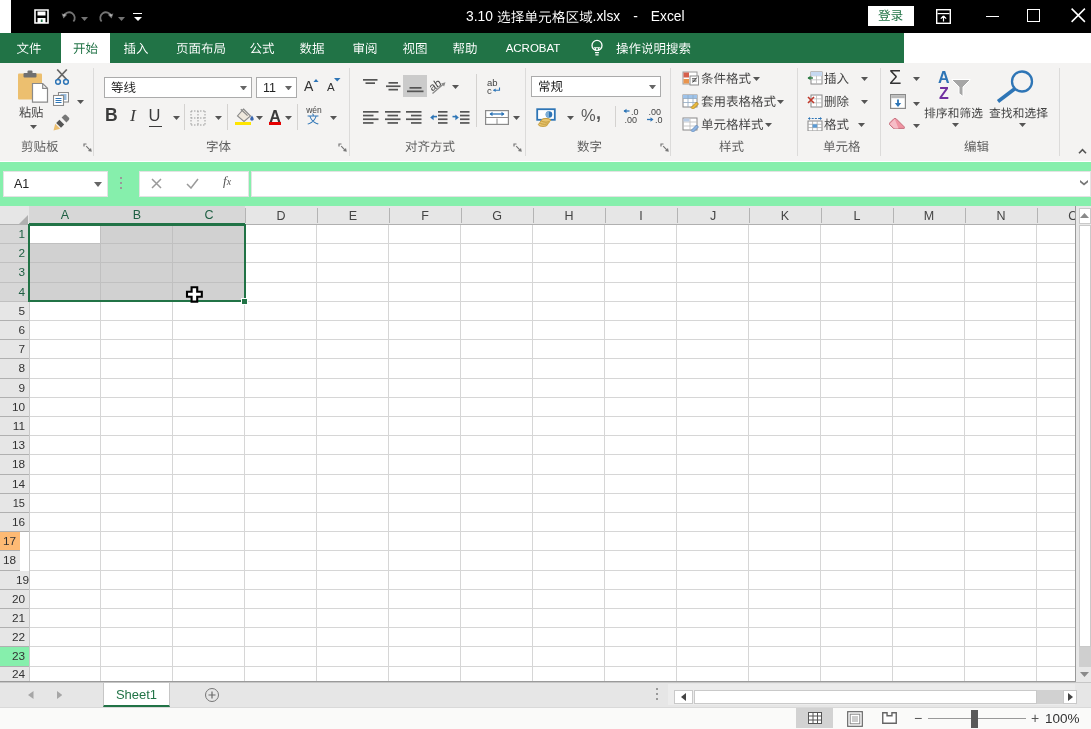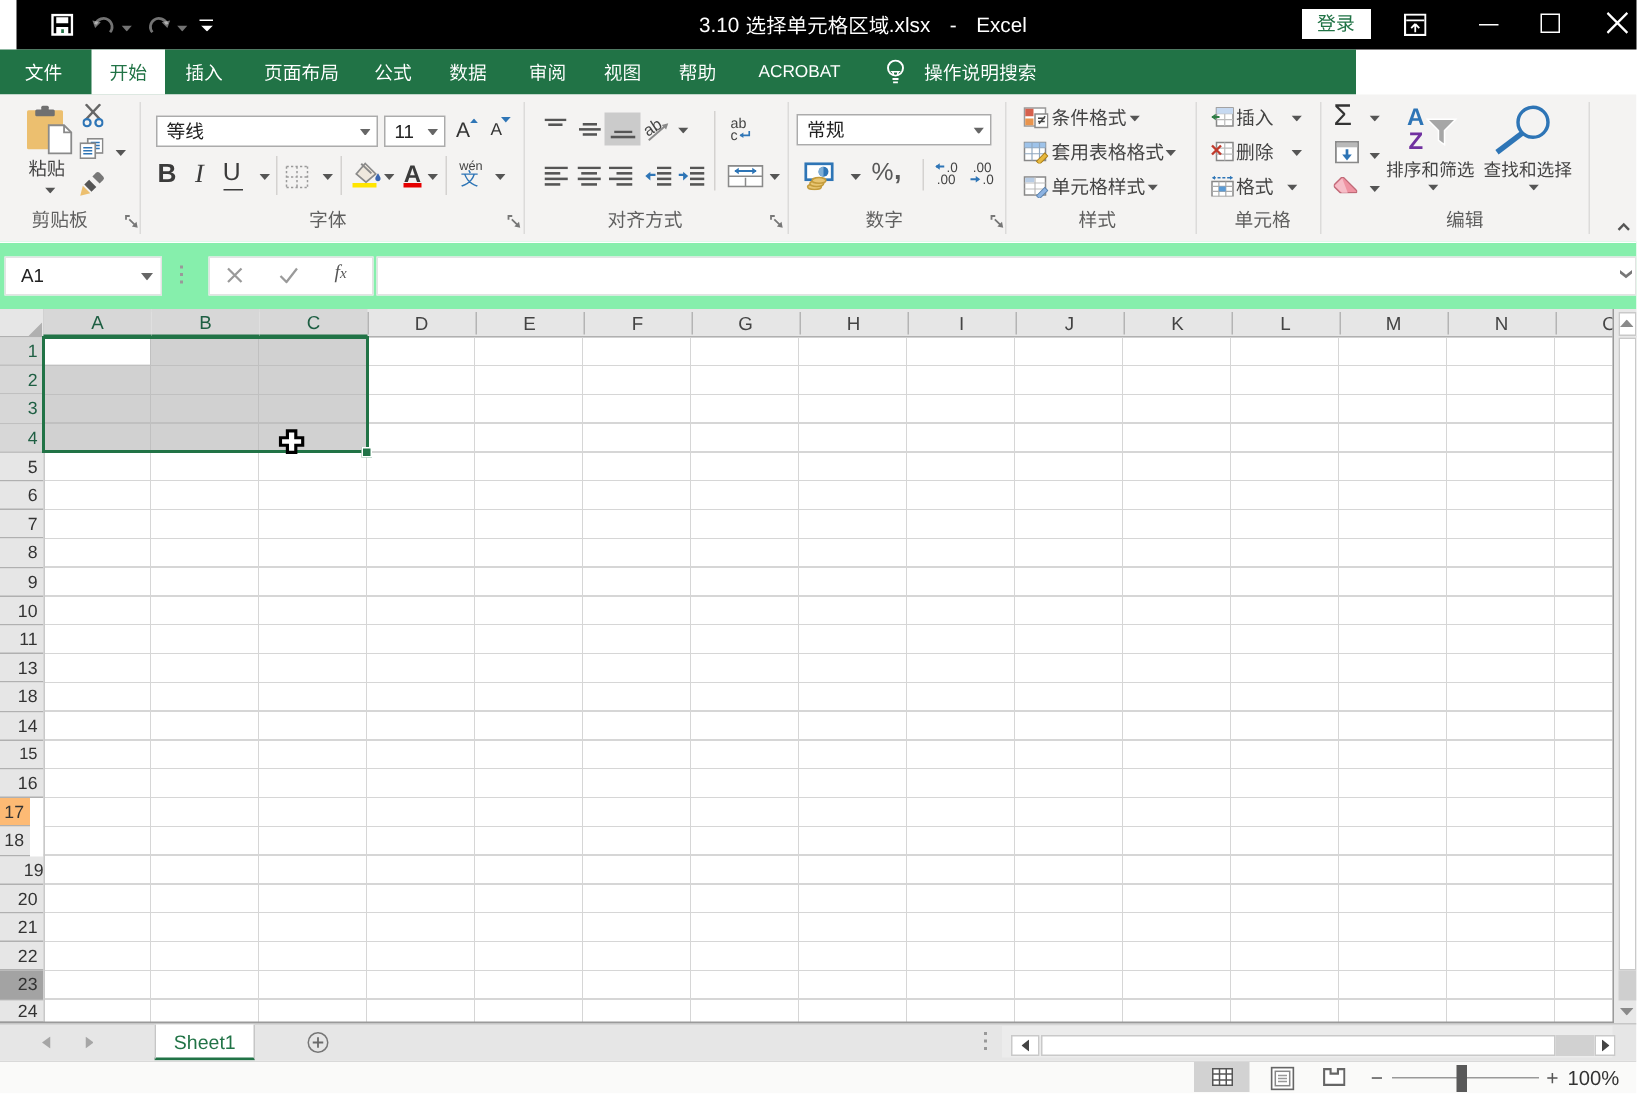--- a/index.html
+++ b/index.html
@@ -685,21 +685,21 @@
 <div class="abs" style="left:0;top:455.4px;width:29px;height:19.2px;background:#e6e6e6;border-bottom:1px solid #b0b0b0;color:#333;font-size:11.8px;display:flex;align-items:center;justify-content:flex-end;padding-right:4px;overflow:hidden">18</div>
 <div class="abs" style="left:0;top:474.6px;width:29px;height:19.2px;background:#e6e6e6;border-bottom:1px solid #b0b0b0;color:#333;font-size:11.8px;display:flex;align-items:center;justify-content:flex-end;padding-right:4px;overflow:hidden">14</div>
 <div class="abs" style="left:0;top:493.8px;width:29px;height:19.2px;background:#e6e6e6;border-bottom:1px solid #b0b0b0;color:#333;font-size:11px;display:flex;align-items:center;justify-content:flex-end;padding-right:4px;overflow:hidden">15</div>
 <div class="abs" style="left:0;top:513.0px;width:29px;height:19.2px;background:#e6e6e6;border-bottom:1px solid #b0b0b0;color:#333;font-size:11.8px;display:flex;align-items:center;justify-content:flex-end;padding-right:4px;overflow:hidden">16</div>
 <div class="abs" style="left:0;top:532.2px;width:20px;height:19.2px;background:#fdba74;border-bottom:1px solid #b0b0b0;color:#333;font-size:11.8px;display:flex;align-items:center;justify-content:flex-end;padding-right:4px;overflow:hidden">17</div>
 <div class="abs" style="left:0;top:551.4px;width:20px;height:19.2px;background:#e6e6e6;border-bottom:1px solid #b0b0b0;color:#333;font-size:11.8px;display:flex;align-items:center;justify-content:flex-end;padding-right:4px;overflow:hidden">18</div>
 <div class="abs" style="left:0;top:570.6px;width:29px;height:19.2px;background:#e6e6e6;border-bottom:1px solid #b0b0b0;color:#333;font-size:11.8px;display:flex;align-items:center;justify-content:flex-end;padding-right:0;overflow:hidden">19</div>
 <div class="abs" style="left:0;top:589.8px;width:29px;height:19.2px;background:#e6e6e6;border-bottom:1px solid #b0b0b0;color:#333;font-size:11.8px;display:flex;align-items:center;justify-content:flex-end;padding-right:4px;overflow:hidden">20</div>
 <div class="abs" style="left:0;top:609.0px;width:29px;height:19.2px;background:#e6e6e6;border-bottom:1px solid #b0b0b0;color:#333;font-size:11.8px;display:flex;align-items:center;justify-content:flex-end;padding-right:4px;overflow:hidden">21</div>
 <div class="abs" style="left:0;top:628.2px;width:29px;height:19.2px;background:#e6e6e6;border-bottom:1px solid #b0b0b0;color:#333;font-size:11.8px;display:flex;align-items:center;justify-content:flex-end;padding-right:4px;overflow:hidden">22</div>
-<div class="abs" style="left:0;top:647.4px;width:29px;height:19.2px;background:#a3a3a3;border-bottom:1px solid #b0b0b0;color:#333;font-size:11.8px;display:flex;align-items:center;justify-content:flex-end;padding-right:4px;overflow:hidden">23</div>
+<div class="abs" style="left:0;top:647.4px;width:29px;height:19.2px;background:#86efac;border-bottom:1px solid #b0b0b0;color:#333;font-size:11.8px;display:flex;align-items:center;justify-content:flex-end;padding-right:4px;overflow:hidden">23</div>
 <div class="abs" style="left:0;top:666.6px;width:29px;height:15.4px;background:#e6e6e6;border-bottom:1px solid #b0b0b0;color:#333;font-size:11.8px;display:flex;align-items:center;justify-content:flex-end;padding-right:4px;overflow:hidden">24</div>
 <div class="abs" style="left:29px;top:225.0px;width:1046px;height:457.0px;background:repeating-linear-gradient(to right,transparent 0,transparent 71px,#d6d6d6 71px,#d6d6d6 72px),repeating-linear-gradient(to bottom,transparent 0,transparent 18.2px,#d6d6d6 18.2px,#d6d6d6 19.2px)"></div>
 <div class="abs" style="left:29px;top:302px;width:1px;height:380px;background:#c9c9c9"></div>
 <div class="abs" style="left:29px;top:225.0px;width:216px;height:76.8px;background:repeating-linear-gradient(to right,transparent 0,transparent 71px,#c0c0c0 71px,#c0c0c0 72px),repeating-linear-gradient(to bottom,transparent 0,transparent 18.2px,#c0c0c0 18.2px,#c0c0c0 19.2px),#d1d1d1"></div>
 <div class="abs" style="left:30px;top:226.0px;width:70px;height:17.2px;background:#fff"></div>
 <div class="abs" style="left:28px;top:224.0px;width:218px;height:77.5px;border:2px solid #217346"></div>
 <div class="abs" style="left:241px;top:297.8px;width:7px;height:7px;background:#217346;border:1.2px solid #fff"></div>
 <svg class="abs" style="left:184.5px;top:285.5px" width="19" height="18" viewBox="0 0 19 18">
 <path d="M6.6 1.2h5.6v4.6h4.6v5h-4.6v4.8H6.6v-4.8H2v-5h4.6z" fill="#fff" stroke="#000" stroke-width="2.1"></path>
 </svg>

